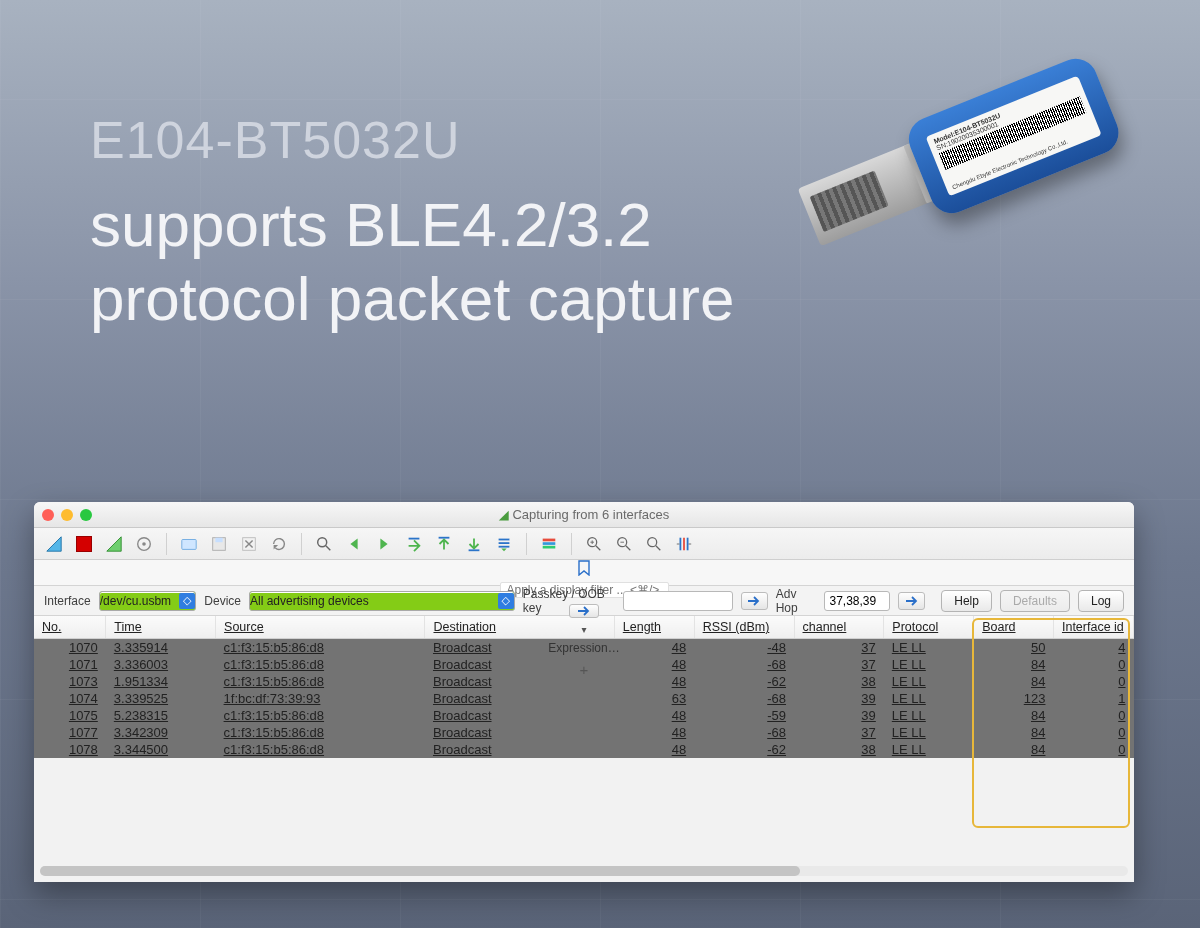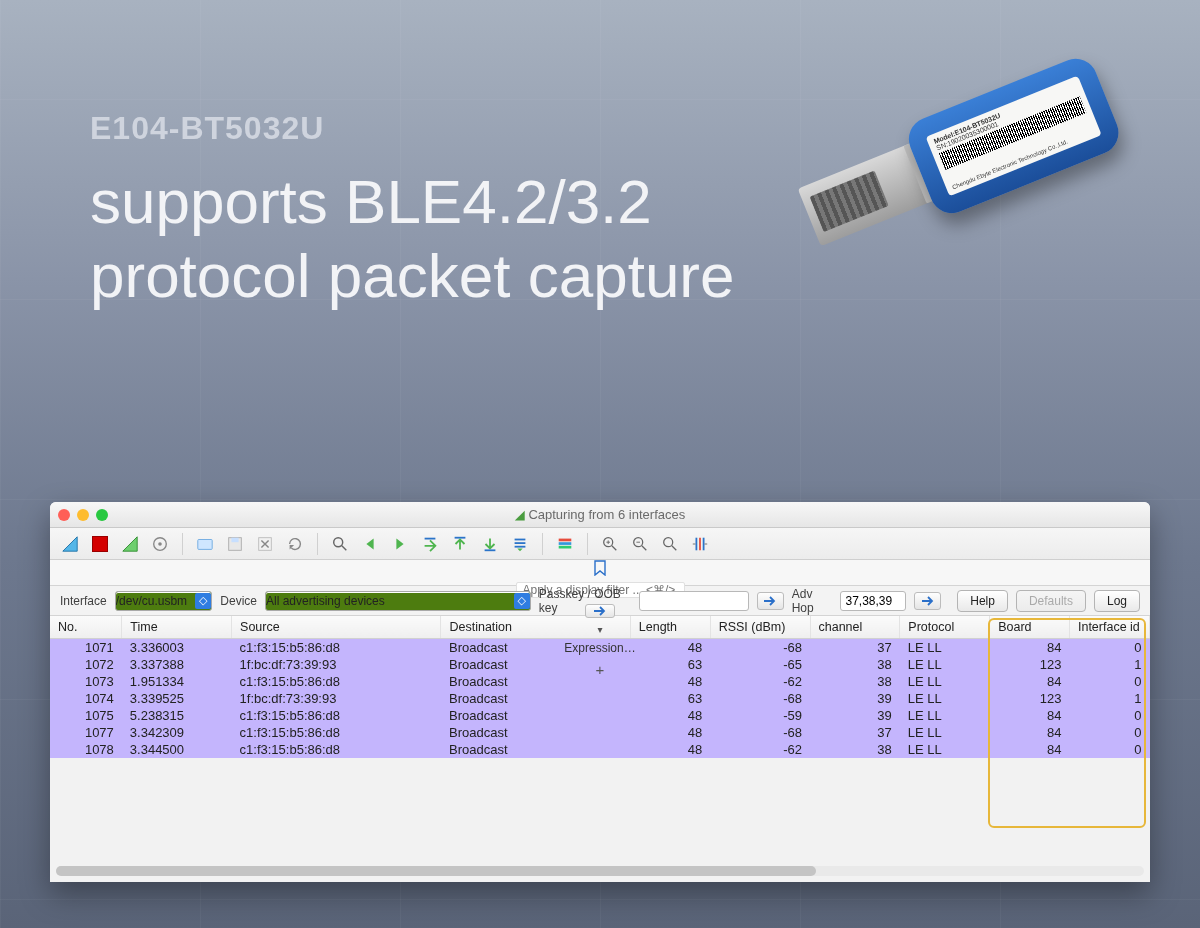--- a/index.html
+++ b/index.html
@@ -16,21 +16,21 @@
     background:
       linear-gradient(0deg, rgba(255,255,255,0.04) 1px, transparent 1px),
       linear-gradient(90deg, rgba(255,255,255,0.04) 1px, transparent 1px);
     background-size: 200px 200px;
     background-position: 0 500px;
     pointer-events: none;
   }
   .hero {
     position: absolute; left: 90px; top: 110px; width: 760px; color: #e8eaee;
   }
-  .hero .model { font-size: 32px; font-weight: 700; letter-spacing: 1px; color:#cfd4de; }
+  .hero .model { font-size: 52px; font-weight: 400; letter-spacing: 1px; color:#cfd4de; }
   .hero .headline { font-size: 62px; font-weight: 500; color:#f2f3f6; line-height: 1.2; margin-top: 18px; }
   .dongle {
     position: absolute; right: 70px; top: 90px; width: 340px; height: 200px;
     transform: rotate(-22deg);
   }
   .dongle-body {
     position:absolute; right:0; top:20px; width:200px; height:100px;
     background: linear-gradient(180deg,#3a7fd6 0%, #1b4e9a 100%);
     border-radius: 22px;
     box-shadow: 0 12px 18px rgba(0,0,0,.35);
@@ -53,21 +53,21 @@
     background: repeating-linear-gradient(90deg,#555 0 4px,#777 4px 8px);
     border-radius:2px;
   }
   .usb-plug::after{
     content:""; position:absolute; right:-6px; top:0; width:22px; height:62px;
     background:#bfbfbf; border-radius:2px;
   }
 
   
   .app {
-    position:absolute; left:50px; top:502px; width:1100px; height:380px;
+    position:absolute; left:34px; top:502px; width:1100px; height:380px;
     background:#f2f2f2;
     border-radius:6px 6px 0 0;
     box-shadow: 0 12px 30px rgba(0,0,0,.35);
     overflow:hidden;
     font-size:13px;
     color:#222;
   }
   .titlebar{
     height:26px; display:flex; align-items:center; padding:0 8px; gap:7px;
     background:linear-gradient(#f7f7f7,#e6e6e6);
@@ -107,42 +107,42 @@
   .drop{width:12px;text-align:center;color:#555;font-size:10px;}
   .txtbtn{font-size:12px;color:#333;padding:0 6px;cursor:default;}
   .plus{width:16px;text-align:center;font-size:15px;color:#555;}
 
   .paramsbar{
     height:30px; display:flex; align-items:center; gap:8px; padding:0 10px;
     background:#f3f3f3; border-bottom:1px solid #d4d4d4; font-size:12px;
   }
   .paramsbar label{color:#404040;}
   .select{
-    height:20px;border:1px solid #a9a9a9;border-radius:3px;background:#4d7c0f;
+    height:20px;border:1px solid #a9a9a9;border-radius:3px;background:#84cc16;
     display:flex;align-items:center;padding:0 0;font-size:12px;
     box-shadow:inset 0 1px 0 #fff;
   }
   .select .cap{
     width:16px;height:16px;margin-left:3px;
     background:#2f7de1;border-radius:2px;color:#fff;font-size:11px;
     display:flex;align-items:center;justify-content:center;
   }
   .txtin{
     height:20px;border:1px solid #b8b8b8;border-radius:3px;background:#fff;
     padding:0 4px;font-size:12px;
   }
   .btn{
     height:22px;padding:0 12px;border:1px solid #b4b4b4;border-radius:4px;
     background:linear-gradient(#fff,#e9e9e9);font-size:12px;
     display:flex;align-items:center;
   }
   .btn.disabled{color:#aaa;background:linear-gradient(#f5f5f5,#ececec);}
 
   .grid{
-    width:100%; border-collapse:collapse; font-size:13px; background:#c4b5fd;
+    width:100%; border-collapse:collapse; font-size:13px; background:#737373;text-decoration:underline;
   }
   .grid th{
     text-align:left; font-weight:400; padding:4px 8px 4px 8px; border-right:1px solid #e3e3e3;
     background:linear-gradient(#fbfbfb,#efefef); border-bottom:1px solid #d0d0d0; font-size:12.5px;
     white-space:nowrap;
   }
   .grid td{padding:1px 8px;font-family:Verdana,Geneva,sans-serif;font-size:13px;white-space:nowrap;}
   .num{text-align:right;}
   .highlight-box{
     position:absolute; border:2px solid #e7b73a; border-radius:6px; pointer-events:none;
@@ -389,42 +389,42 @@
       <th class="num">Length</th>
       <th class="num">RSSI (dBm)</th>
       <th class="num">channel</th>
       <th>Protocol</th>
       <th class="num">Board</th>
       <th class="num">Interface id</th>
     </tr>
       </thead>
     <tbody id="rows">
         <tr>
+          <td class="num">1070</td>
+          <td>3.335914</td>
+          <td>c1:f3:15:b5:86:d8</td>
+          <td>Broadcast</td>
+          <td class="num">48</td>
+          <td class="num">-48</td>
+          <td class="num">37</td>
+          <td>LE LL</td>
+          <td class="num">50</td>
+          <td class="num">4</td>
+        </tr>
+        <tr>
           <td class="num">1071</td>
           <td>3.336003</td>
           <td>c1:f3:15:b5:86:d8</td>
           <td>Broadcast</td>
           <td class="num">48</td>
           <td class="num">-68</td>
           <td class="num">37</td>
           <td>LE LL</td>
           <td class="num">84</td>
           <td class="num">0</td>
-        </tr>
-        <tr>
-          <td class="num">1072</td>
-          <td>3.337388</td>
-          <td>1f:bc:df:73:39:93</td>
-          <td>Broadcast</td>
-          <td class="num">63</td>
-          <td class="num">-65</td>
-          <td class="num">38</td>
-          <td>LE LL</td>
-          <td class="num">123</td>
-          <td class="num">1</td>
         </tr>
         <tr>
           <td class="num">1073</td>
           <td>1.951334</td>
           <td>c1:f3:15:b5:86:d8</td>
           <td>Broadcast</td>
           <td class="num">48</td>
           <td class="num">-62</td>
           <td class="num">38</td>
           <td>LE LL</td>

